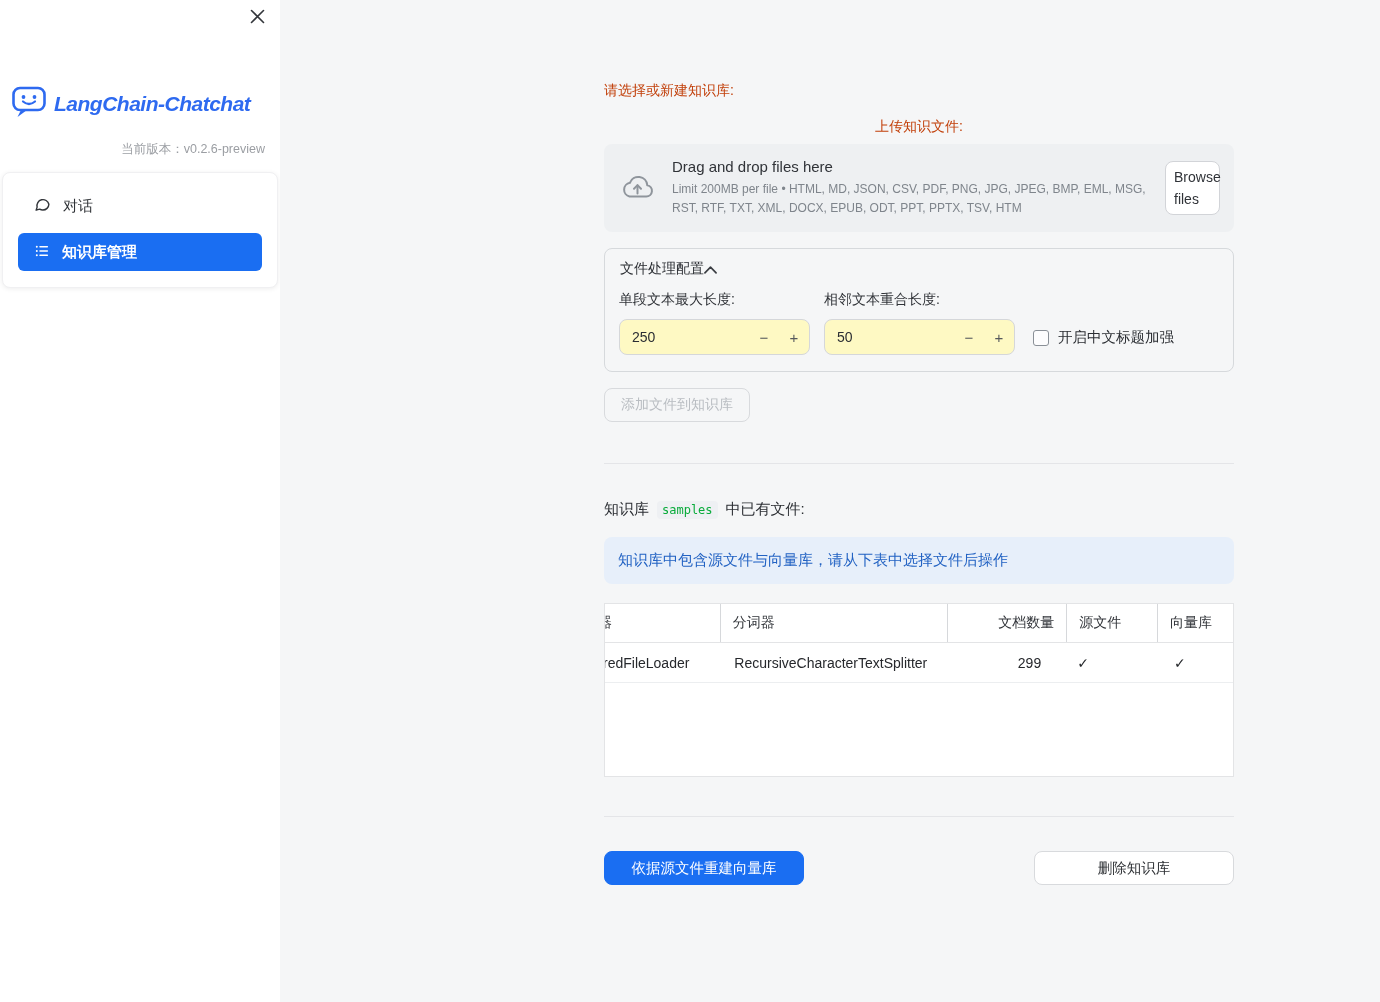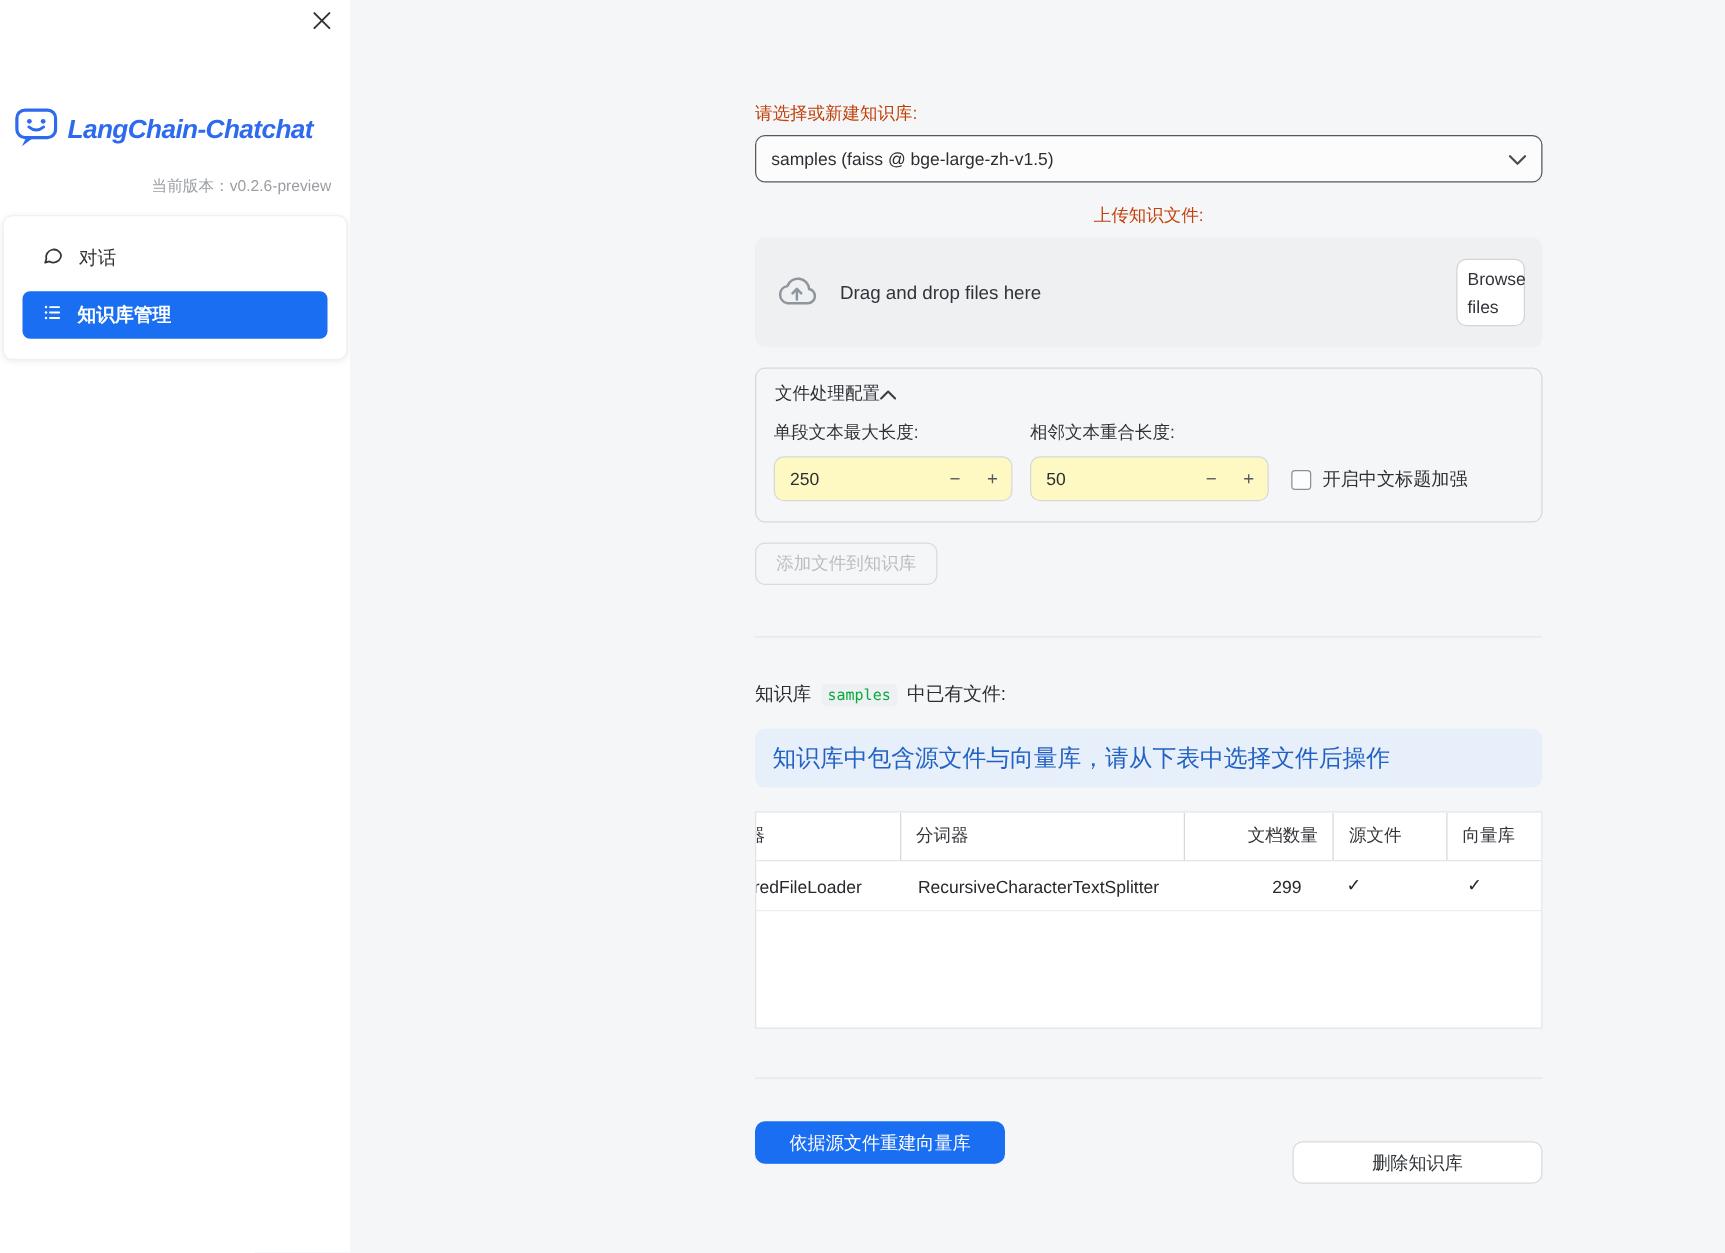--- a/index.html
+++ b/index.html
@@ -185,21 +185,21 @@
     padding: 2px 5px;
   }
 
   .info-box {
     margin-top: 18px;
     height: 47px;
     background: #e7effa;
     border-radius: 8px;
     display: flex; align-items: center;
     padding: 0 14px;
-    font-size: 19px;
+    font-size: 15px;
     color: #2262c3;
   }
 
   .table-wrap {
     margin-top: 19px;
     height: 174px;
     background: #ffffff;
     border: 1px solid #e3e4e6;
     display: flex; flex-direction: column;
     overflow: hidden;
@@ -222,21 +222,21 @@
   .clip-head { display: inline-block; margin-left: -7px; }
   .clip-cell { display: inline-block; margin-left: -2px; }
 
   .actions { margin-top: 24px; display: flex; gap: 15px; }
   .actions button { flex: 1; height: 34px; border-radius: 8px; font-size: 14px; font-family: inherit; cursor: pointer; }
   .btn-ghost { background: transparent; border: 1px solid #d8dadd; color: #b9bdc2; }
   .btn-primary { background: #1a6ef2; border: 1px solid #1a6ef2; color: #ffffff; }
 
   .bottom-row { margin-top: 34px; display: flex; justify-content: space-between; }
   .bottom-row button { width: 200px; height: 34px; border-radius: 8px; font-size: 14.5px; font-family: Liberation Serif, serif; cursor: pointer; }
-  .btn-secondary { background: #ffffff; border: 1px solid #d8dadd; color: #2f3236; margin-top: 16px; }
+  .btn-secondary { background: #ffffff; border: 1px solid #d8dadd; color: #2f3236; }
 </style>
 </head>
 <body>
 
 <aside class="sidebar">
   <button class="close-btn">
     <span>
       <svg width="15" height="15" viewBox="0 0 15 15">
           <path d="M1.5 1.5 L13.5 13.5 M13.5 1.5 L1.5 13.5" stroke="#33363b" stroke-width="1.6" stroke-linecap="round"></path>
         </svg>
@@ -280,40 +280,33 @@
       </span>
       <span>知识库管理</span>
     </div>
   </nav>
 </aside>
 
 <main class="main">
   <div class="content">
 
     <div class="field-label lbl-select">请选择或新建知识库:</div>
-    <div class="selectbox">
-      <span class="sel-value">samples (faiss @ bge-large-zh-v1.5)</span>
-      <span>
-        <svg width="14" height="8" viewBox="0 0 14 8">
-            <path d="M1 1l6 6 6-6" stroke="#4a4d52" stroke-width="1.8" fill="none" stroke-linecap="round" stroke-linejoin="round"></path>
-          </svg>
-      </span>
-    </div>
 
     <div class="field-label lbl-upload">上传知识文件:</div>
     <div class="uploader">
       <span>
         <svg width="38" height="30" viewBox="0 0 38 30" fill="none">
           <path d="M11.5 24.5h16.8a5.7 5.7 0 0 0 1-11.3 9 9 0 0 0-17.4-2.4A7 7 0 0 0 11.5 24.5z" stroke="#8f959c" stroke-width="2"></path>
           <path d="M19.5 21.5v-8" stroke="#8f959c" stroke-width="2" stroke-linecap="round"></path>
           <path d="M16 16.7l3.5-3.6 3.5 3.6" stroke="#8f959c" stroke-width="2" fill="none" stroke-linecap="round" stroke-linejoin="round"></path>
         </svg>
       </span>
       <div class="uploader-text">
         <div class="u-title">Drag and drop files here</div>
+        <div class="u-limit">Limit 200MB per file • HTML, MD, JSON, CSV, PDF, PNG, JPG, JPEG, BMP, EML, MSG, RST, RTF, TXT, XML, DOCX, EPUB, ODT, PPT, PPTX, TSV, HTM</div>
       </div>
       <button class="browse-btn">Browse files</button>
     </div>
 
     <div class="expander">
       <div class="exp-header">
         <span class="exp-title">文件处理配置</span>
         <span>
           <svg width="13" height="8" viewBox="0 0 14 8">
               <path d="M1 7l6-6 6 6" stroke="#3a3d42" stroke-width="1.8" fill="none" stroke-linecap="round" stroke-linejoin="round"></path>

